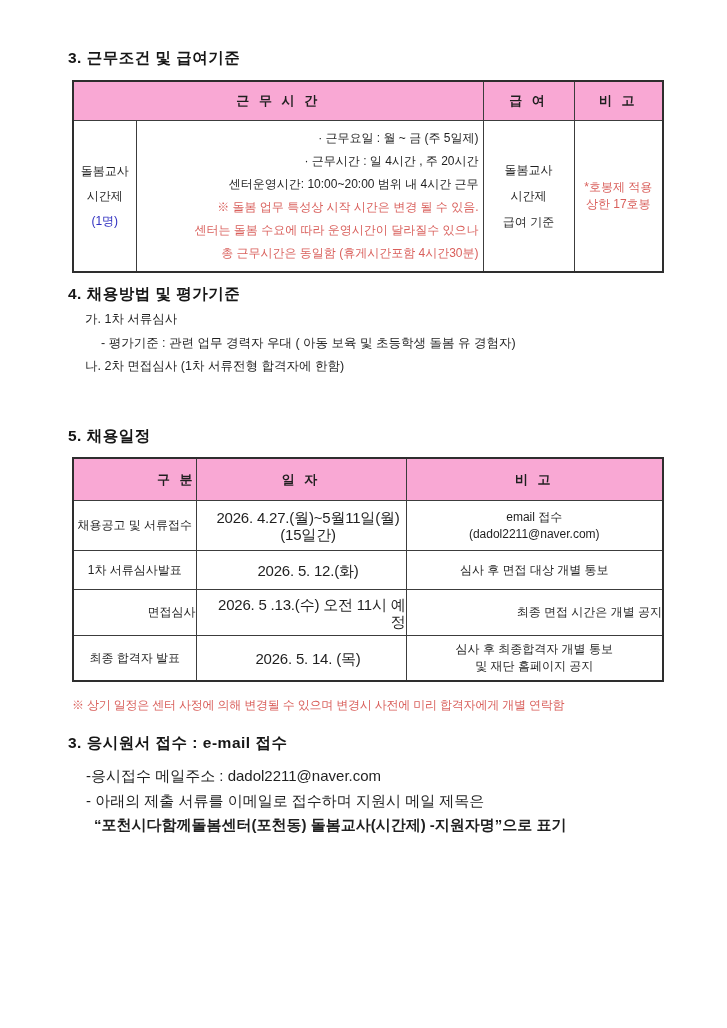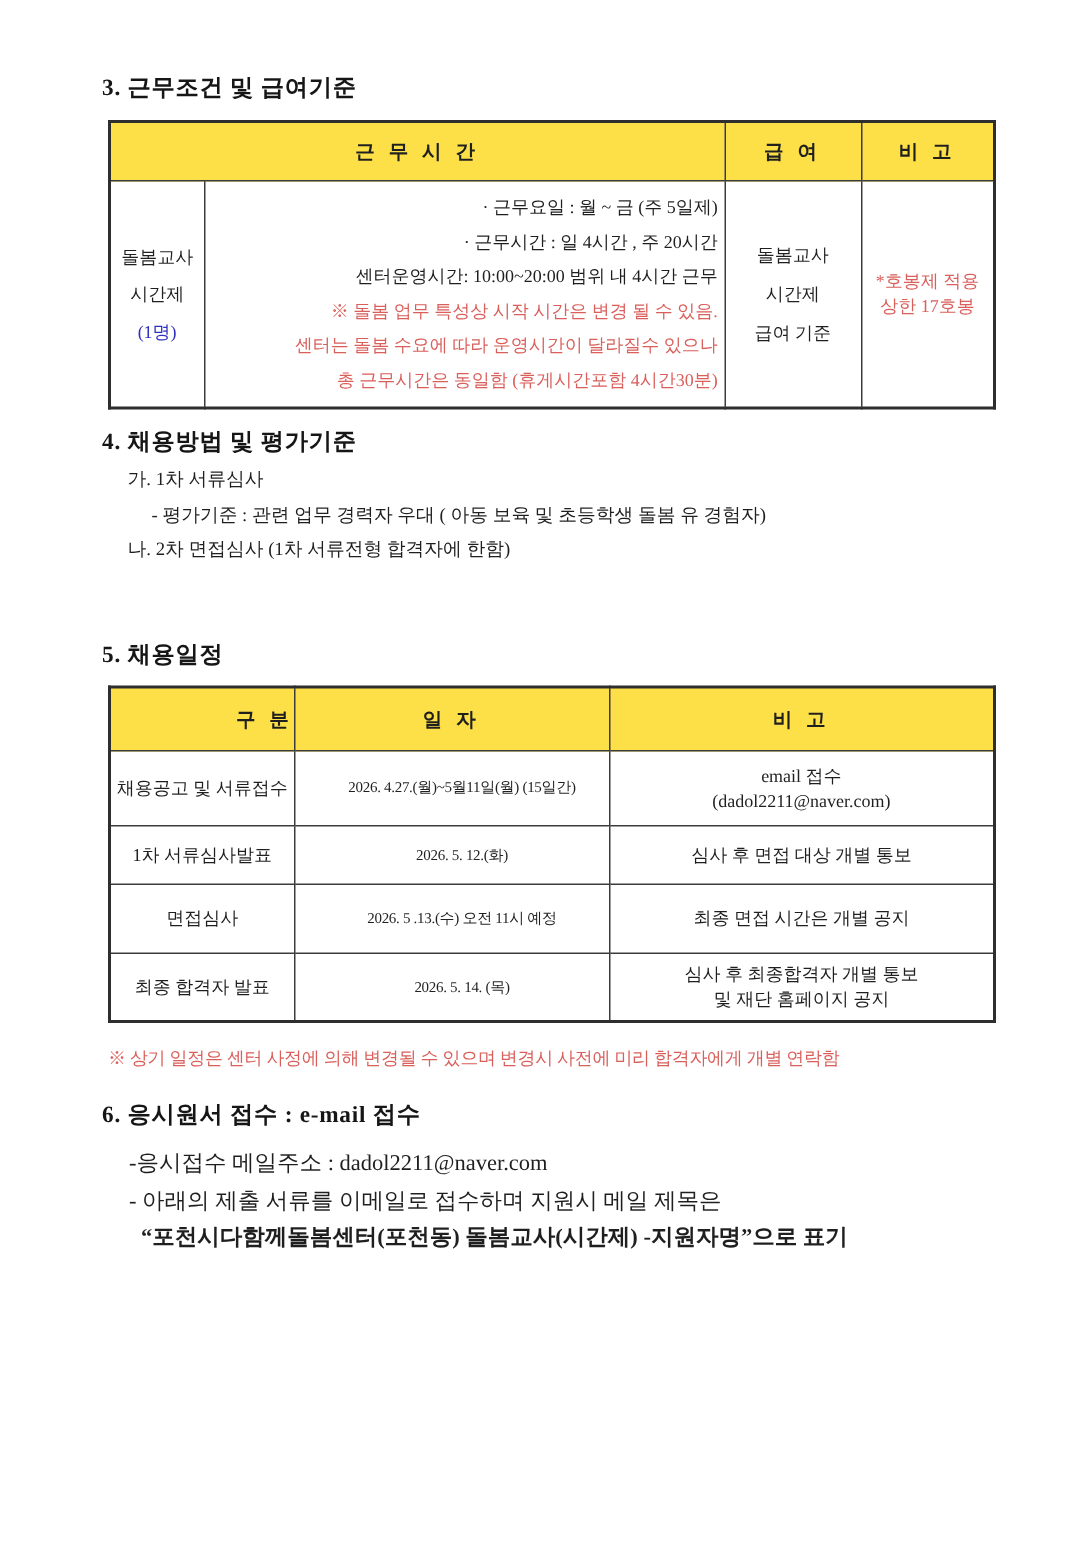--- a/index.html
+++ b/index.html
@@ -1,62 +1,62 @@
 <!DOCTYPE html>
 <html style="--red: #d95f5b; --blue: #2f2fc0;"><head>
 <meta charset="utf-8">
 <style>
   html,body{margin:0;padding:0;background:#ffffff;}
   .page{
     position:relative;
     width:727px;height:1028px;
     background:#ffffff;
-    font-family:Liberation Serif, serif;
+    font-family:Liberation Sans, sans-serif;
     color:#1f1f1f;
     overflow:hidden;
   }
   .sec-title{
     position:absolute;left:68px;
     font-size:15.5px;font-weight:bold;letter-spacing:0.5px;
     white-space:nowrap;color:#161616;
   }
   
   table{border-collapse:collapse;table-layout:fixed;}
   .doc-table{position:absolute;left:72px;width:590px;}
   .doc-table th,.doc-table td{
     border:1px solid #3c3c3c;
     font-size:12px;
     text-align:center;vertical-align:middle;
     padding:0;
   }
   .doc-table{border:2px solid #2e2e2e;}
   .doc-table th{
-    background:#fde047;
+    background:#f9a8d4;
     font-weight:bold;font-size:13px;letter-spacing:3px;
     height:38px;
   }
   
   #t1{top:80px;}
   #t1 .lbl-cell{line-height:25px;}
   #t1 .content-cell{
     text-align:right;padding:6px 4px 6px 8px;line-height:23px;
     white-space:nowrap;
   }
   #t1 .content-cell div{white-space:nowrap;}
   #t1 .pay-cell{line-height:26px;}
   .ind1{padding-left:5px;}
   .ind2{padding-left:13px;}
   
   #t2{top:457px;}
   #t2 td{line-height:17px;}
   #t2 .r0 td{height:49px;}
   #t2 .r1 td{height:38px;}
-  #t2 .r2 td{height:45px;}
+  #t2 .r2 td{height:45px;text-align:right;}
   #t2 .r3 td{height:44px;}
-  #t2 .date-cell{font-size:10px;letter-spacing:-0.2px;padding-left:14px;}
+  #t2 .date-cell{font-size:15px;letter-spacing:-0.2px;padding-left:14px;}
   .red{color:var(--red);}
   .blue{color:var(--blue);}
   .s4-block{position:absolute;left:85px;top:308px;line-height:23.5px;font-size:12.5px;}
   .s4-block .lvl2{padding-left:16px;}
   .s4-block div{white-space:nowrap;}
   .footnote{
     position:absolute;left:72px;top:697px;
     font-size:12px;white-space:nowrap;letter-spacing:-0.2px;
   }
   .s6-block{position:absolute;left:86px;top:764px;line-height:24.5px;font-size:15px;}
@@ -160,20 +160,20 @@
         <td>
           <div>심사 후 최종합격자 개별 통보</div>
           <div>및 재단 홈페이지 공지</div>
         </td>
       </tr>
     </tbody>
   </table>
 
   <div class="footnote red">※ 상기 일정은 센터 사정에 의해 변경될 수 있으며 변경시 사전에 미리 합격자에게 개별 연락함</div>
 
-  <div class="sec-title" style="top:733px;">6. 응시원서 접수 : e-mail 접수</div>
+  <div class="sec-title" style="top:733px;">3. 응시원서 접수 : e-mail 접수</div>
   <div class="s6-block">
     <div>-응시접수 메일주소 : dadol2211@naver.com</div>
     <div>- 아래의 제출 서류를 이메일로  접수하며 지원시 메일 제목은</div>
     <div class="s6-quote">“포천시다함께돌봄센터(포천동) 돌봄교사(시간제) -지원자명”으로 표기</div>
   </div>
 
 </div>
 
 </body></html>

